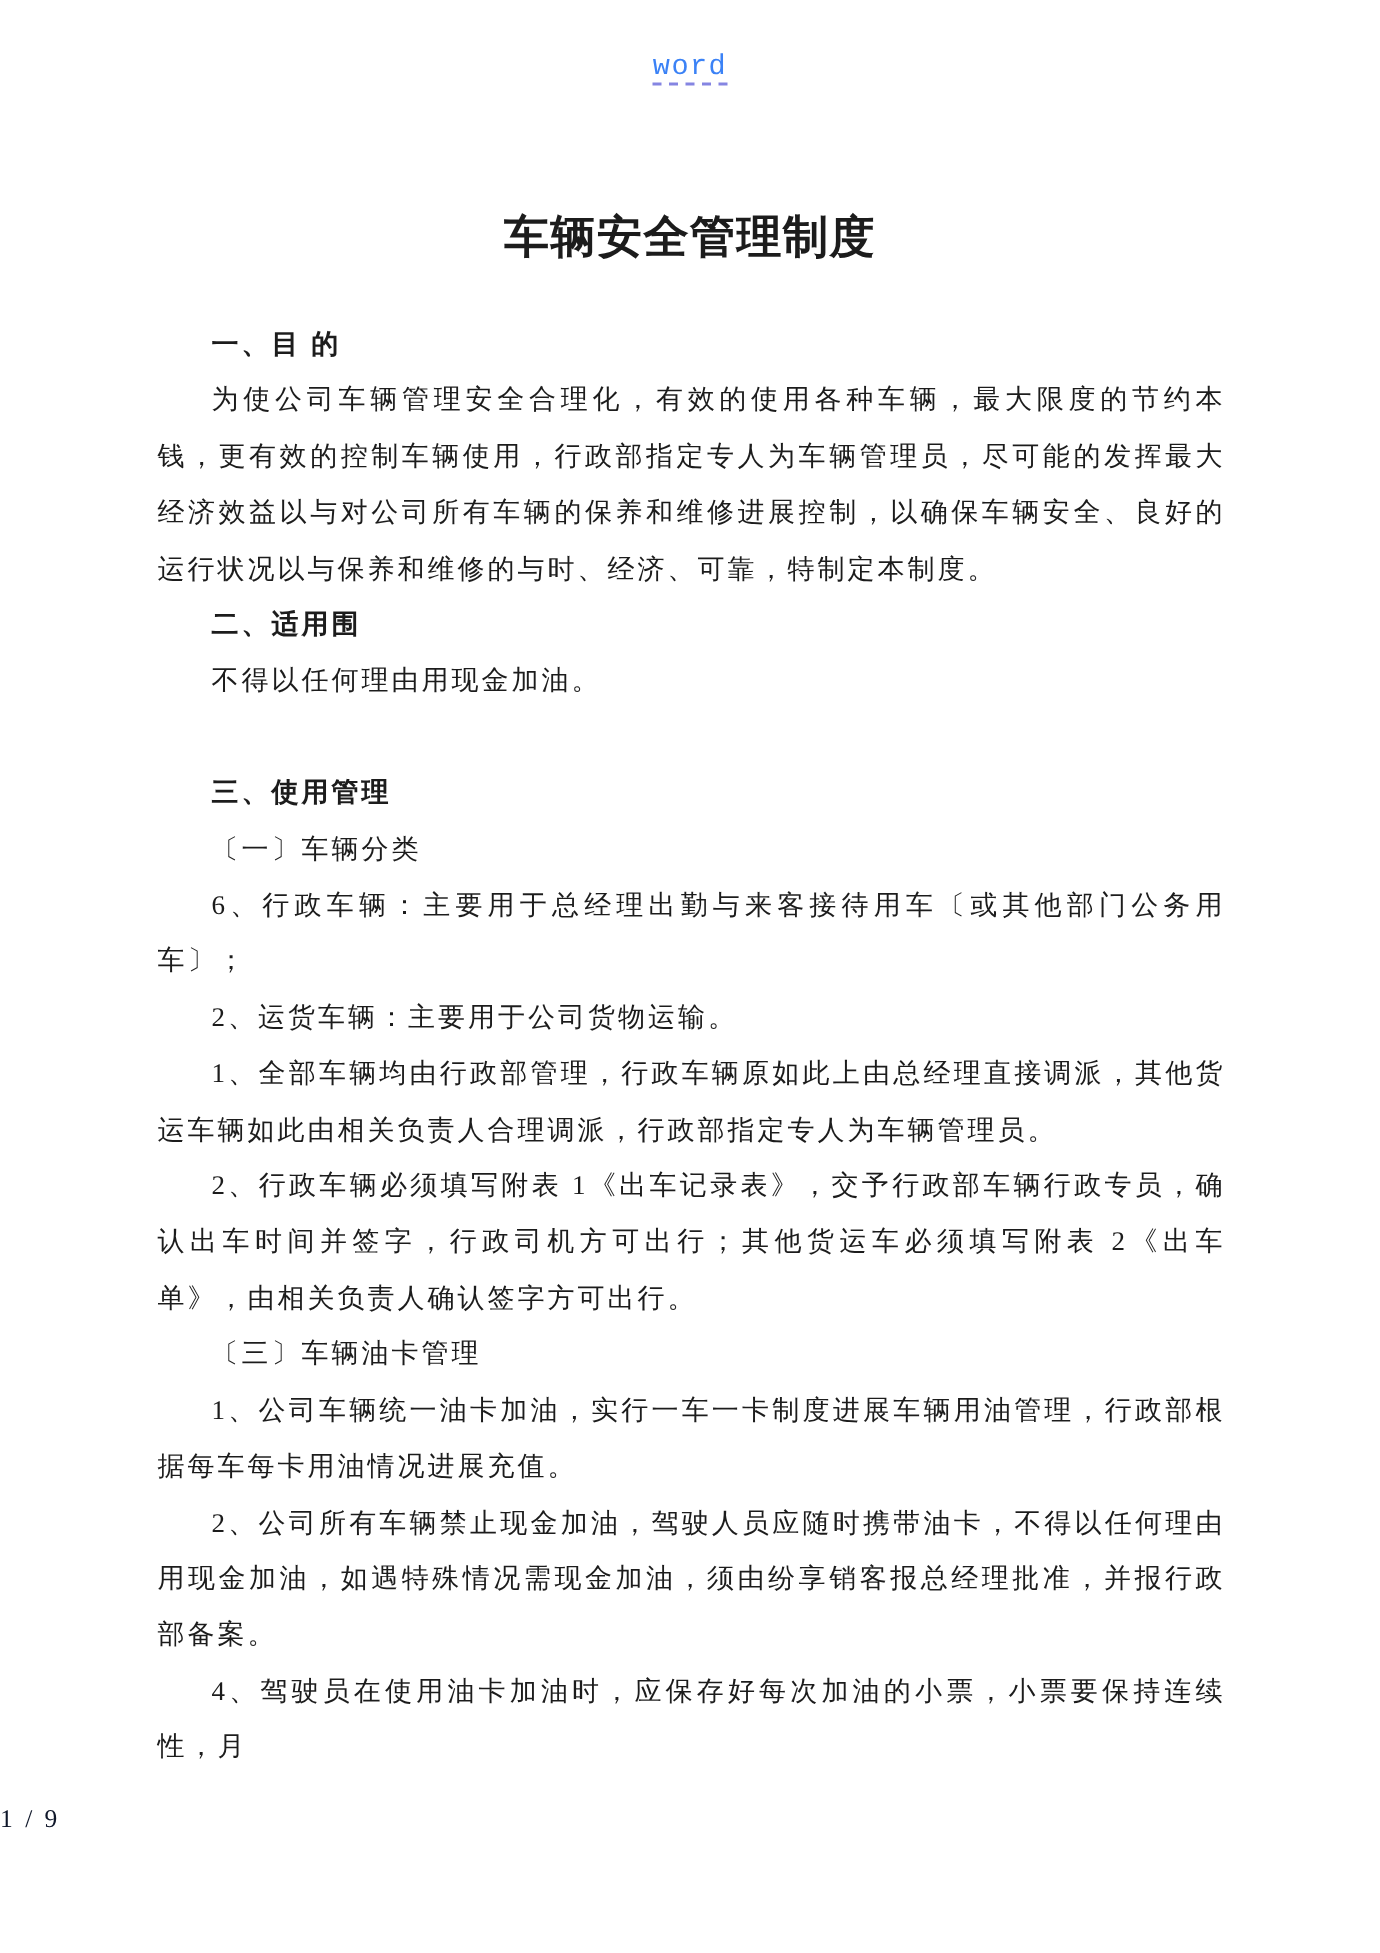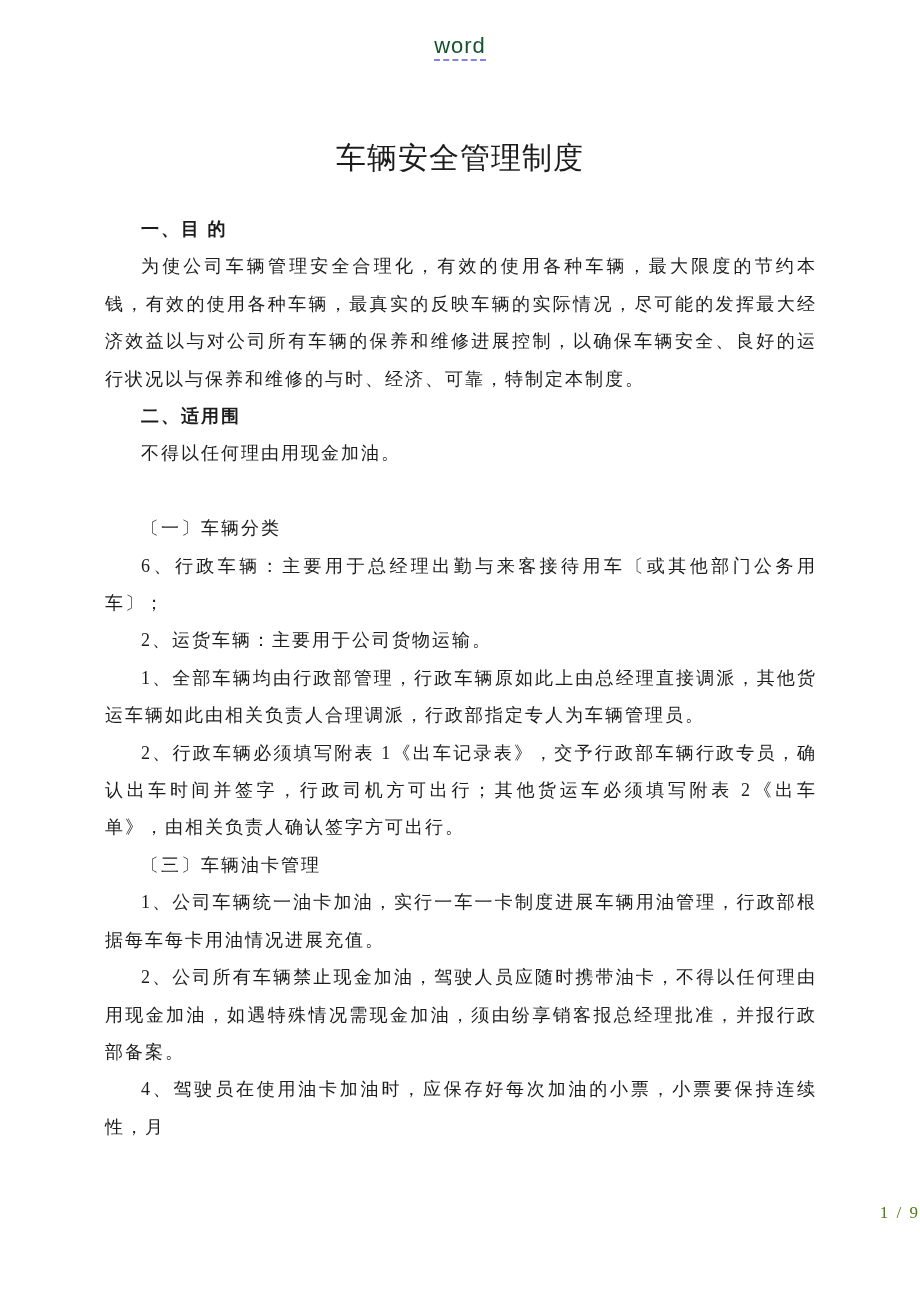--- a/index.html
+++ b/index.html
@@ -18,37 +18,37 @@
   }
   .top-link-wrap {
     position: absolute;
     top: 33px;
     left: 0;
     right: 0;
     text-align: center;
   }
   .top-link {
     display: inline-block;
-    font-family: Liberation Sans, sans-serif;
-    font-size: 22px;
+    font-family: Liberation Mono, monospace;
+    font-size: 19px;
     letter-spacing: 1px;
-    color: #14532d;
+    color: #3b82f6;
     text-decoration: none;
     border-bottom: 2px dashed #8585e2;
     padding-bottom: 0px;
     cursor: pointer;
   }
   .doc-title {
     position: absolute;
     top: 138px;
     left: 0;
     right: 0;
     text-align: center;
     font-size: 30px;
-    font-weight: normal;
+    font-weight: bold;
     letter-spacing: 1px;
   }
   .content {
     position: absolute;
     top: 211px;
     left: 105px;
     width: 712px;
     font-size: 18px;
     line-height: 37.4px;
     letter-spacing: 2px;
@@ -63,43 +63,44 @@
     font-weight: bold;
   }
   .content p.sp {
     height: 37.4px;
   }
   .footer {
     position: absolute;
     top: 1203px;
     left: 0;
     right: 0;
-    text-align: right;
+    text-align: left;
     font-size: 17px;
     letter-spacing: 2px;
-    color: #4d7c0f;
+    color: #0f172a;
   }
 </style>
 </head>
 <body>
 
 <div class="page">
 
   <div class="top-link-wrap">
     <a class="top-link">word</a>
   </div>
 
   <div class="doc-title">车辆安全管理制度</div>
 
   <div class="content">
     <p class="h">一、目 的</p>
-    <p>为使公司车辆管理安全合理化，有效的使用各种车辆，最大限度的节约本钱，有效的使用各种车辆，最真实的反映车辆的实际情况，尽可能的发挥最大经济效益以与对公司所有车辆的保养和维修进展控制，以确保车辆安全、良好的运行状况以与保养和维修的与时、经济、可靠，特制定本制度。</p>
+    <p>为使公司车辆管理安全合理化，有效的使用各种车辆，最大限度的节约本钱，更有效的控制车辆使用，行政部指定专人为车辆管理员，尽可能的发挥最大经济效益以与对公司所有车辆的保养和维修进展控制，以确保车辆安全、良好的运行状况以与保养和维修的与时、经济、可靠，特制定本制度。</p>
     <p class="h">二、适用围</p>
     <p>不得以任何理由用现金加油。</p>
     <p class="sp"></p>
+    <p class="h">三、使用管理</p>
     <p>〔一〕车辆分类</p>
     <p>6、行政车辆：主要用于总经理出勤与来客接待用车〔或其他部门公务用车〕；</p>
     <p>2、运货车辆：主要用于公司货物运输。</p>
     <p>1、全部车辆均由行政部管理，行政车辆原如此上由总经理直接调派，其他货运车辆如此由相关负责人合理调派，行政部指定专人为车辆管理员。</p>
     <p>2、行政车辆必须填写附表 1《出车记录表》，交予行政部车辆行政专员，确认出车时间并签字，行政司机方可出行；其他货运车必须填写附表 2《出车单》，由相关负责人确认签字方可出行。</p>
     <p>〔三〕车辆油卡管理</p>
     <p>1、公司车辆统一油卡加油，实行一车一卡制度进展车辆用油管理，行政部根据每车每卡用油情况进展充值。</p>
     <p>2、公司所有车辆禁止现金加油，驾驶人员应随时携带油卡，不得以任何理由用现金加油，如遇特殊情况需现金加油，须由纷享销客报总经理批准，并报行政部备案。</p>
     <p>4、驾驶员在使用油卡加油时，应保存好每次加油的小票，小票要保持连续性，月</p>
   </div>

